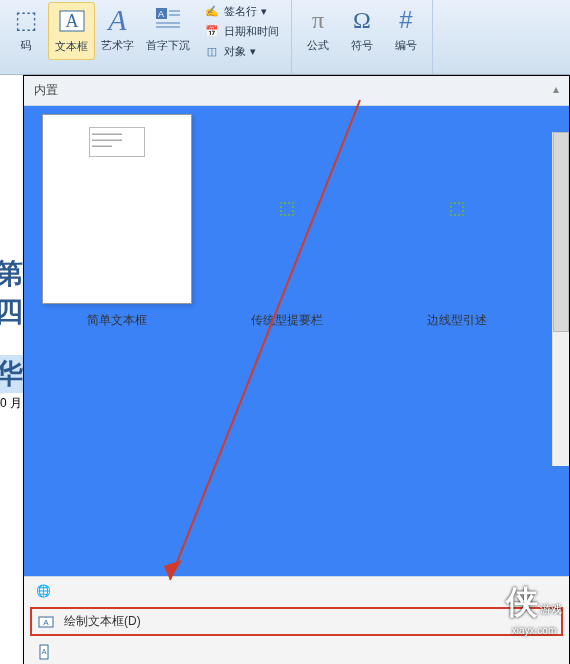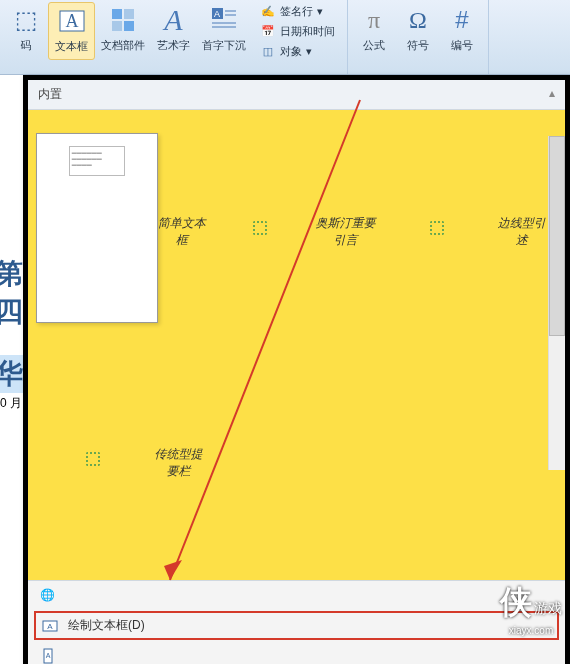--- a/index.html
+++ b/index.html
@@ -7,25 +7,25 @@
 
 .ribbon { background: linear-gradient(#e8f0fa, #cfe0f0); height: 75px; display: flex; border-bottom: 1px solid #a8bdd4; }
 .ribbon-group { display: flex; flex-direction: column; align-items: center; padding: 2px 4px; border-right: 1px solid #b8cde4; }
 .rb-btn { display: flex; flex-direction: column; align-items: center; padding: 2px 6px; cursor: pointer; }
 .rb-btn.active { background: #fdeeb5; border: 1px solid #e8c66a; border-radius: 3px; }
 .rb-icon { width: 32px; height: 32px; display: flex; align-items: center; justify-content: center; font-size: 24px; color: #3c6aa0; }
 .rb-label { font-size: 11px; color: #2a3b4d; margin-top: 2px; text-align: center; }
 .rb-small { display: flex; align-items: center; gap: 4px; padding: 1px 4px; font-size: 11px; color: #2a3b4d; cursor: pointer; }
 .rb-small-icon { width: 16px; height: 16px; display: inline-flex; align-items: center; justify-content: center; color: #3c6aa0; }
 
-.dropdown { position: absolute; left: 23px; top: 75px; right: 0; bottom: 0; background: #fde047; border: 5px solid #000000; box-shadow: 2px 2px 6px rgba(0,0,0,0.2); }
+.dropdown { position: absolute; left: 23px; top: 75px; right: 0; bottom: 0; background: #3b82f6; border: 1px solid #000000; box-shadow: 2px 2px 6px rgba(0,0,0,0.2); }
 .dd-header { background: #eef2f6; padding: 6px 10px; font-size: 12px; color: #444; border-bottom: 1px solid #d0d8e0; display: flex; justify-content: space-between; }
 .dd-up { color: #888; }
 .gallery { display: flex; flex-wrap: wrap; overflow-y: auto; padding: 8px 0 0 8px; position: relative; height: 470px; }
-.gallery-item { width: 170px; display: flex; flex-direction: row; align-items: center; margin-bottom: 12px; font-style: italic; }
+.gallery-item { width: 170px; display: flex; flex-direction: column; align-items: center; margin-bottom: 12px; }
 .thumb { width: 150px; height: 190px; background: #fff; border: 1px solid #999; box-shadow: 2px 2px 4px rgba(0,0,0,0.15); position: relative; }
 .thumb.loading { border: none; box-shadow: none; background: transparent; display: flex; align-items: center; justify-content: center; }
 .spinner { width: 14px; height: 14px; border: 2px dotted #6aa84f; border-radius: 2px; }
 .thumb-label { font-size: 12px; color: #333; margin-top: 8px; text-align: center; }
 .simple-tb { position: absolute; left: 50%; top: 12px; transform: translateX(-50%); width: 56px; height: 30px; border: 1px solid #bbb; font-size: 5px; color: #aaa; padding: 2px; line-height: 6px; overflow: hidden; }
 .austin-tb { position: absolute; right: 6px; top: 6px; bottom: 6px; width: 50px; }
 .austin-head { height: 20px; background: #2d5a8e; }
 .austin-body { border: 1px solid #ccc; height: 150px; padding: 4px; }
 .austin-title { font-size: 6px; color: #2d5a8e; text-align: center; }
 .austin-line { border-bottom: 1px dashed #2d5a8e; margin: 8px 0; }
@@ -36,21 +36,21 @@
 .menu-item.highlight { border: 2px solid #d43a2a; margin: 2px 6px; padding: 4px 6px; }
 .menu-icon { width: 16px; height: 16px; display: inline-flex; align-items: center; justify-content: center; }
 
 .arrow { position: absolute; top: 110px; left: 352px; width: 2px; height: 480px; pointer-events: none; z-index: 5; }
 
 .doc-bg { position: absolute; left: 0; top: 75px; width: 30px; height: 527px; background: #fff; overflow: hidden; }
 .doc-text { position: absolute; left: -5px; font-size: 28px; color: #2d5a8e; font-weight: bold; }
 
 .watermark { position: absolute; right: 8px; bottom: 28px; color: #fff; text-align: center; z-index: 10; text-shadow: 0 0 3px #000; }
 .wm-main { font-size: 32px; font-weight: bold; letter-spacing: 2px; }
-.wm-sub { font-size: 14px; }
+.wm-sub { font-size: 11px; }
 .wm-url { font-size: 10px; }
 
 .scrollbar { position: absolute; right: 0; top: 26px; bottom: 110px; width: 17px; background: #f0f0f0; border-left: 1px solid #ddd; }
 .scroll-thumb { position: absolute; top: 0; width: 100%; height: 200px; background: #d8d8d8; border: 1px solid #b8b8b8; }
 </style>
 </head>
 <body>
 
 <div class="ribbon">
   <div class="ribbon-group">
@@ -61,31 +61,20 @@
         </div>
       <div class="rb-btn active">
         <div class="rb-icon">
             <svg width="28" height="28">
               <rect x="2" y="4" width="24" height="20" fill="#fff" stroke="#3c6aa0"></rect>
               <text x="14" y="20" font-size="18" fill="#3c6aa0" text-anchor="middle" font-family="serif">A</text>
             </svg>
           </div>
         <div class="rb-label">文本框</div>
       </div>
-      <div class="rb-btn">
-          <div class="rb-icon">
-            <svg width="28" height="28">
-              <rect x="3" y="3" width="10" height="10" fill="#6aa8e8"></rect>
-              <rect x="15" y="3" width="10" height="10" fill="#a8c8e8"></rect>
-              <rect x="3" y="15" width="10" height="10" fill="#a8c8e8"></rect>
-              <rect x="15" y="15" width="10" height="10" fill="#6aa8e8"></rect>
-            </svg>
-          </div>
-          <div class="rb-label">文档部件</div>
-        </div>
       <div class="rb-btn">
           <div class="rb-icon" style="font-style:italic;color:#4a7ab8;font-size:30px;font-family:serif">A</div>
           <div class="rb-label">艺术字</div>
         </div>
       <div class="rb-btn">
           <div class="rb-icon">
             <svg width="28" height="28">
               <rect x="2" y="2" width="11" height="11" fill="#4a7ab8"></rect>
               <text x="7" y="11" font-size="9" fill="#fff" text-anchor="middle">A</text>
               <line x1="15" y1="5" x2="26" y2="5" stroke="#4a7ab8"></line>
@@ -139,33 +128,27 @@
     <div class="gallery-item">
       <div class="thumb">
           <div class="simple-tb">▬▬▬▬▬▬<br>▬▬▬▬▬▬<br>▬▬▬▬</div>
         </div>
       <div class="thumb-label">简单文本框</div>
     </div>
     <div class="gallery-item">
       <div class="thumb loading">
           <div class="spinner"></div>
         </div>
-      <div class="thumb-label">奥斯汀重要引言</div>
+      <div class="thumb-label">传统型提要栏</div>
     </div>
     <div class="gallery-item">
       <div class="thumb loading">
           <div class="spinner"></div>
         </div>
       <div class="thumb-label">边线型引述</div>
-    </div>
-    <div class="gallery-item">
-      <div class="thumb loading">
-          <div class="spinner"></div>
-        </div>
-      <div class="thumb-label">传统型提要栏</div>
     </div>
     <div class="scrollbar">
         <div class="scroll-thumb"></div>
       </div>
   </div>
   <div class="menu-list">
     <div class="menu-item">
       <span class="menu-icon">🌐</span>
     </div>
     <div class="menu-item highlight">

